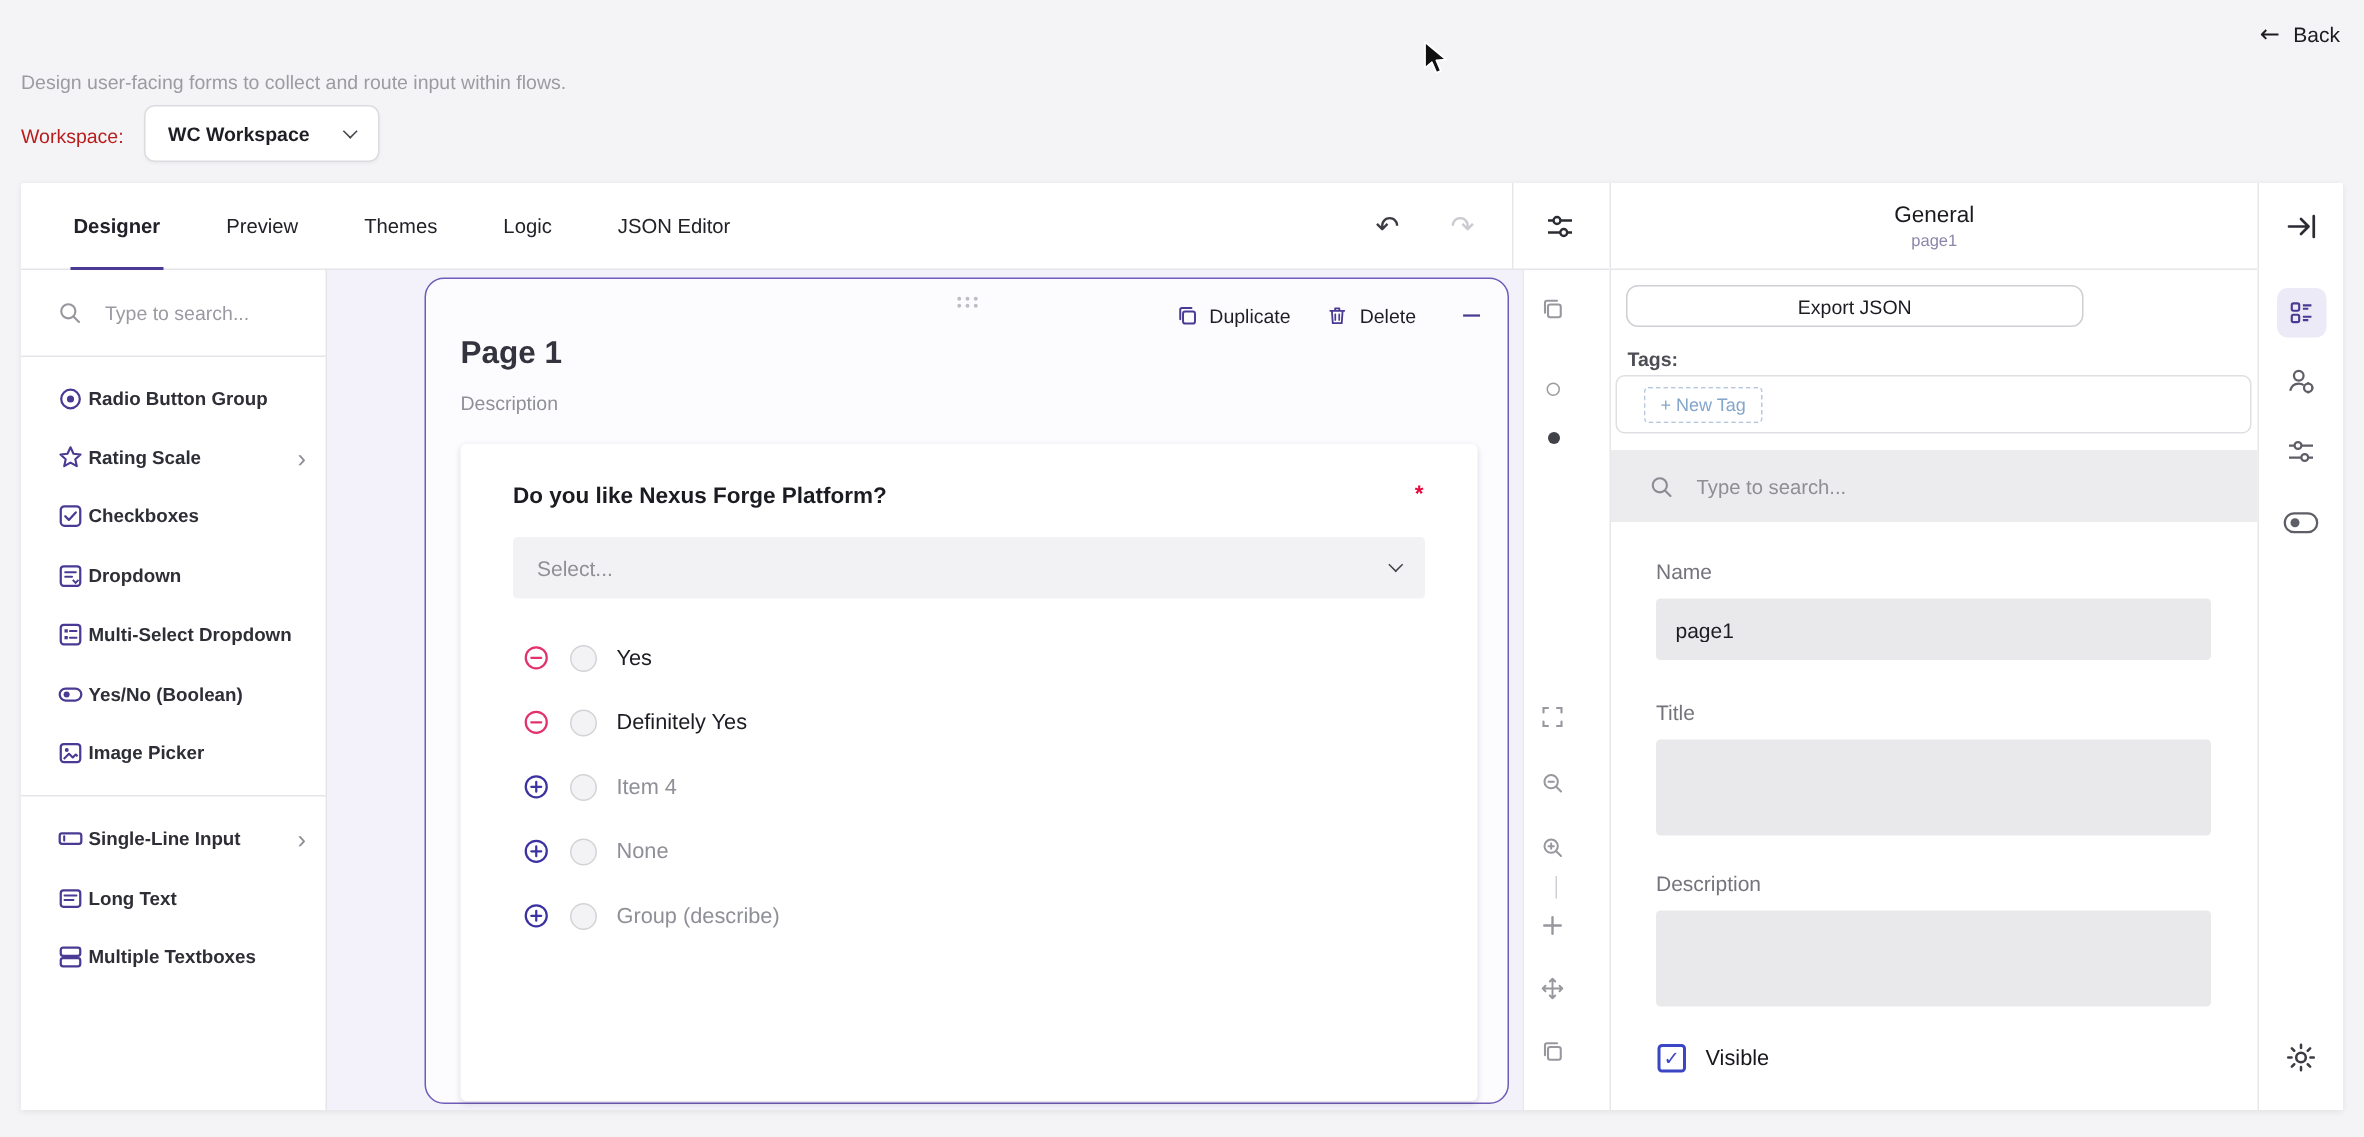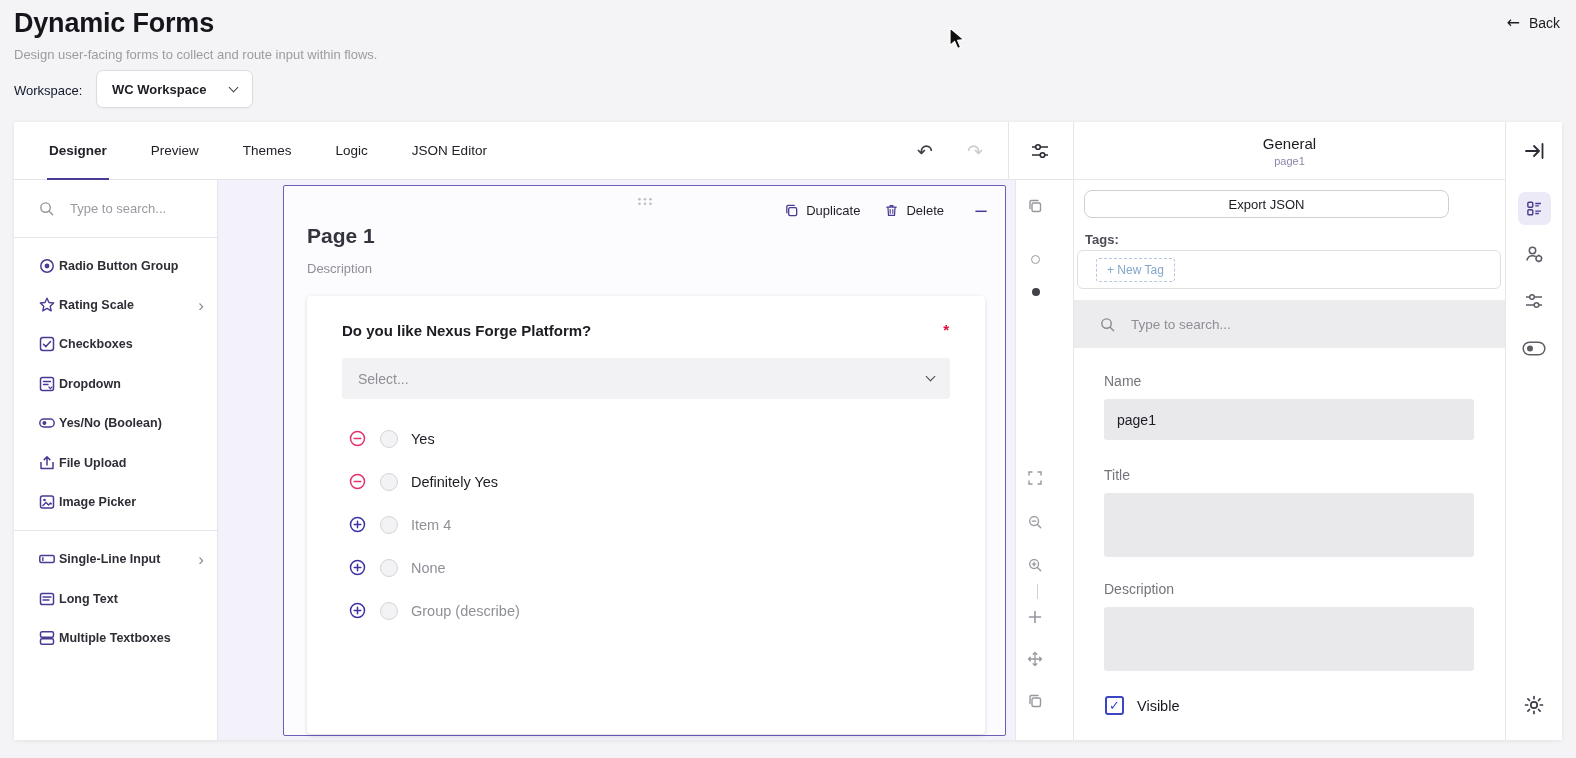--- a/index.html
+++ b/index.html
@@ -6,21 +6,21 @@
   html,body{margin:0;padding:0}
   body{background:#f4f4f6;font-family:"Liberation Sans","DejaVu Sans",sans-serif}
   :root{--accent:#4b3a93;--plus:#3c33a3;--danger:#e2326d;--page-border:#6f5cb8;--canvas-bg:#f3f1fa;--checkbox:#3b46c4;--tag:#84a6ca}
   .screen{position:relative;width:1576px;height:758px;background:#f4f4f6;overflow:hidden}
   .abs{position:absolute}
   svg{display:block}
 
   
   .h-title{font-size:27px;font-weight:700;color:#15151b;letter-spacing:-.2px}
   .h-sub{font-size:13px;color:#9b9ba1}
-  .ws-label{font-size:13px;color:#0f172a}
+  .ws-label{font-size:13px;color:#b91c1c}
   .ws-select{display:flex;align-items:center;gap:24px;height:38px;padding:0 15px;background:#fff;border:1px solid #dcdce0;border-radius:7px;font-size:13px;font-weight:700;color:#1d1d24;cursor:pointer;box-shadow:0 1px 2px rgba(0,0,0,.04)}
   .chev{width:7px;height:7px;border-right:1.6px solid #44444c;border-bottom:1.6px solid #44444c;transform:rotate(45deg);margin-top:-4px}
   .back-btn{display:flex;align-items:center;gap:9px;font-size:14px;color:#1b1b21;cursor:pointer}
   .back-arrow{font-family:"DejaVu Sans",sans-serif;font-size:16px}
 
   
   .panel{position:absolute;left:14px;top:122px;width:1548px;height:618px;background:#fff;border-radius:2px;box-shadow:0 1px 4px rgba(20,20,45,.08)}
 
   .tabbar{position:absolute;left:0;top:0;width:1059px;height:58px;border-bottom:1px solid #e5e5e9;display:flex;align-items:stretch;padding-left:13px}
   .tab{padding:0 22px;display:flex;align-items:center;font-size:13.5px;color:#212128;cursor:pointer;position:relative;white-space:nowrap}
@@ -36,21 +36,21 @@
   .tb-search input{border:none;outline:none;font-size:13px;color:#55555c;width:110px;background:transparent;font-family:inherit}
   .tb-search input::placeholder{color:#9a9aa1}
   .tb-list{padding-top:8px}
   .tb-item{height:39.4px;display:flex;align-items:center;gap:3px;padding-left:24px;cursor:pointer;color:var(--accent)}
   .tb-item .lbl{font-size:12.5px;font-weight:700;color:#2e2e36}
   .tb-item .exp{margin-left:auto;margin-right:13px;color:#8d8d94;font-size:17px;line-height:1}
   .tb-div{height:1px;background:#e5e5e9;margin:8px 0 9px}
 
   
   .canvas{position:absolute;left:204px;top:58px;width:797px;height:560px;background:var(--canvas-bg);overflow:hidden}
-  .page-card{position:absolute;left:65px;top:5px;width:723px;height:551px;background:#fcfbfe;border:1.5px solid var(--page-border);border-radius:2px}
+  .page-card{position:absolute;left:65px;top:5px;width:723px;height:551px;background:#fcfbfe;border:1.5px solid var(--page-border);border-radius:13px}
   .drag-dots{position:absolute;left:50%;top:11px;transform:translateX(-50%);cursor:grab}
   .pg-actions{position:absolute;top:14px;right:13px;display:flex;align-items:center;gap:24px}
   .pg-act{display:flex;align-items:center;gap:7px;font-size:13px;color:#1e1e26;cursor:pointer}
   .pg-act svg{color:var(--accent)}
   .pg-min{color:var(--accent);font-size:18px;width:22px;text-align:center;cursor:pointer;margin-left:2px;font-family:"DejaVu Sans",sans-serif}
   .pg-title{position:absolute;left:23px;top:38px;font-size:21px;font-weight:700;color:#34343e}
   .pg-desc{position:absolute;left:23px;top:75px;font-size:13px;color:#8f8f98}
   .q-card{position:absolute;left:23px;top:110px;width:678px;height:438px;background:#fff;border-radius:4px;box-shadow:0 1.5px 4px rgba(25,25,55,.13)}
   .q-title{position:absolute;left:35px;top:26px;font-size:15px;font-weight:700;color:#1b1b22}
   .q-req{position:absolute;right:36px;top:25px;font-size:15px;font-weight:700;color:#e50a3e}
@@ -70,21 +70,21 @@
   .ad-ic{position:absolute;left:11px;width:16px;height:16px;color:#97979e;cursor:pointer}
   .ad-ring{position:absolute;left:15px;width:9px;height:9px;border:1.5px solid #9b9ba2;border-radius:50%;cursor:pointer}
   .ad-dot{position:absolute;left:16px;width:8px;height:8px;background:#41414a;border-radius:50%;cursor:pointer}
   .ad-line{position:absolute;left:21px;top:404px;width:1px;height:15px;background:#cfcfd5}
 
   
   .props{position:absolute;left:1059px;top:0;width:432px;height:618px;background:#fff;border-left:1px solid #e7e7ea;overflow:hidden}
   .props-head{height:58px;border-bottom:1px solid #e7e7ea;text-align:center;padding-top:13px}
   .props-title{font-size:15px;color:#1a1a21}
   .props-sub{font-size:11px;color:#8b86a8;margin-top:3px}
-  .export-btn{position:absolute;left:10px;top:68px;width:365px;height:28px;background:#fff;border:1px solid #cfcfd4;border-radius:8px;font-size:13px;color:#1b1b22;display:flex;align-items:center;justify-content:center;cursor:pointer}
+  .export-btn{position:absolute;left:10px;top:68px;width:305px;height:28px;background:#fff;border:1px solid #cfcfd4;border-radius:8px;font-size:13px;color:#1b1b22;display:flex;align-items:center;justify-content:center;cursor:pointer}
   .tags-label{position:absolute;left:11px;top:110px;font-size:13px;font-weight:600;color:#4d4d55}
   .tag-box{position:absolute;left:3px;top:128px;width:424px;height:39px;border:1px solid #dfdfe3;border-radius:6px;display:flex;align-items:center;padding-left:18px;background:#fff}
   .tag-chip{border:1px dashed #b6c8de;border-radius:3px;padding:4px 10px;font-size:12px;color:var(--tag);cursor:pointer}
   .props-search{position:absolute;left:0;top:178px;width:432px;height:48px;background:#ececef;display:flex;align-items:center;gap:13px;padding-left:25px;color:#8b8b92}
   .props-search input{border:none;outline:none;background:transparent;font-size:13.5px;color:#55555c;width:220px;font-family:inherit}
   .props-search input::placeholder{color:#8e8e95}
   .f-label{position:absolute;left:30px;font-size:14px;color:#74747c}
   .f-input{position:absolute;left:30px;width:370px;height:41px;background:#e9e9ec;border:none;border-radius:3px;padding:0 13px;font-size:14px;color:#1c1c23;font-family:inherit;outline:none}
   .f-area{position:absolute;left:30px;width:370px;height:64px;background:#e9e9ec;border:none;border-radius:3px;padding:10px 13px;font-size:14px;color:#1c1c23;font-family:inherit;outline:none;resize:none}
   .vis-row{position:absolute;left:31px;top:574px;display:flex;align-items:center;gap:13px}
@@ -96,21 +96,20 @@
   .rs-ic{position:absolute;color:#5e5e66;cursor:pointer}
   .rs-active{position:absolute;left:12px;top:70px;width:33px;height:33px;background:#edeaf8;border-radius:7px;display:flex;align-items:center;justify-content:center;color:var(--accent);cursor:pointer}
 
   .cursor{position:absolute;left:948px;top:27px;pointer-events:none;z-index:50}
 </style>
 </head>
 <body>
 
 <div class="screen">
 
-  <div class="abs h-title" style="left:14px;top:8px">Dynamic Forms</div>
   <div class="abs h-sub" style="left:14px;top:47px">Design user-facing forms to collect and route input within flows.</div>
   <div class="abs ws-label" style="left:14px;top:83px">Workspace:</div>
   <div class="abs ws-select" style="left:96px;top:70px">
     <span>WC Workspace</span>
     <span class="chev"></span>
   </div>
   <div class="abs back-btn" style="right:16px;top:13px">
     <span class="back-arrow">←</span>
     <span>Back</span>
   </div>
@@ -178,31 +177,34 @@
         <div class="tb-item">
           <svg width="18" height="18" viewBox="0 0 18 18">
               <rect x="2.5" y="2.5" width="13" height="13" rx="2" fill="none" stroke="currentColor" stroke-width="1.5"></rect>
               <path d="M5.5 6.5h7M5.5 9.5h4.5" stroke="currentColor" stroke-width="1.4" stroke-linecap="round"></path>
               <path d="M10.5 11.6l1.9 2 1.9-2" fill="none" stroke="currentColor" stroke-width="1.3"></path>
             </svg>
           <span class="lbl">Dropdown</span>
         </div>
         <div class="tb-item">
           <svg width="18" height="18" viewBox="0 0 18 18">
+              <rect x="2.5" y="2.5" width="13" height="13" rx="2" fill="none" stroke="currentColor" stroke-width="1.5"></rect>
+              <rect x="5" y="5.5" width="2.2" height="2.2" fill="currentColor"></rect>
+              <path d="M8.6 6.6h4.4" stroke="currentColor" stroke-width="1.3" stroke-linecap="round"></path>
+              <rect x="5" y="10" width="2.2" height="2.2" fill="currentColor"></rect>
+              <path d="M8.6 11.1h4.4" stroke="currentColor" stroke-width="1.3" stroke-linecap="round"></path>
+            </svg>
+          <span class="lbl">Multi-Select Dropdown</span>
+        </div>
+        <div class="tb-item">
+          <svg width="18" height="18" viewBox="0 0 18 18">
               <rect x="1.8" y="5" width="14.4" height="8" rx="4" fill="none" stroke="currentColor" stroke-width="1.5"></rect>
               <circle cx="6.4" cy="9" r="2" fill="currentColor"></circle>
             </svg>
           <span class="lbl">Yes/No (Boolean)</span>
-        </div>
-        <div class="tb-item">
-          <svg width="18" height="18" viewBox="0 0 18 18">
-              <path d="M3 8v6.5h12V8" fill="none" stroke="currentColor" stroke-width="1.5" stroke-linejoin="round"></path>
-              <path d="M9 11V3M6.2 5.6L9 2.8l2.8 2.8" fill="none" stroke="currentColor" stroke-width="1.5" stroke-linecap="round" stroke-linejoin="round"></path>
-            </svg>
-          <span class="lbl">File Upload</span>
         </div>
         <div class="tb-item">
           <svg width="18" height="18" viewBox="0 0 18 18">
               <rect x="2.5" y="3" width="13" height="12" rx="2" fill="none" stroke="currentColor" stroke-width="1.5"></rect>
               <circle cx="6.5" cy="7" r="1.3" fill="currentColor"></circle>
               <path d="M4.5 13l3.5-3.5 2.5 2.5 2-2 1.2 1.2" fill="none" stroke="currentColor" stroke-width="1.4" stroke-linejoin="round"></path>
             </svg>
           <span class="lbl">Image Picker</span>
         </div>
         <div class="tb-div"></div>

